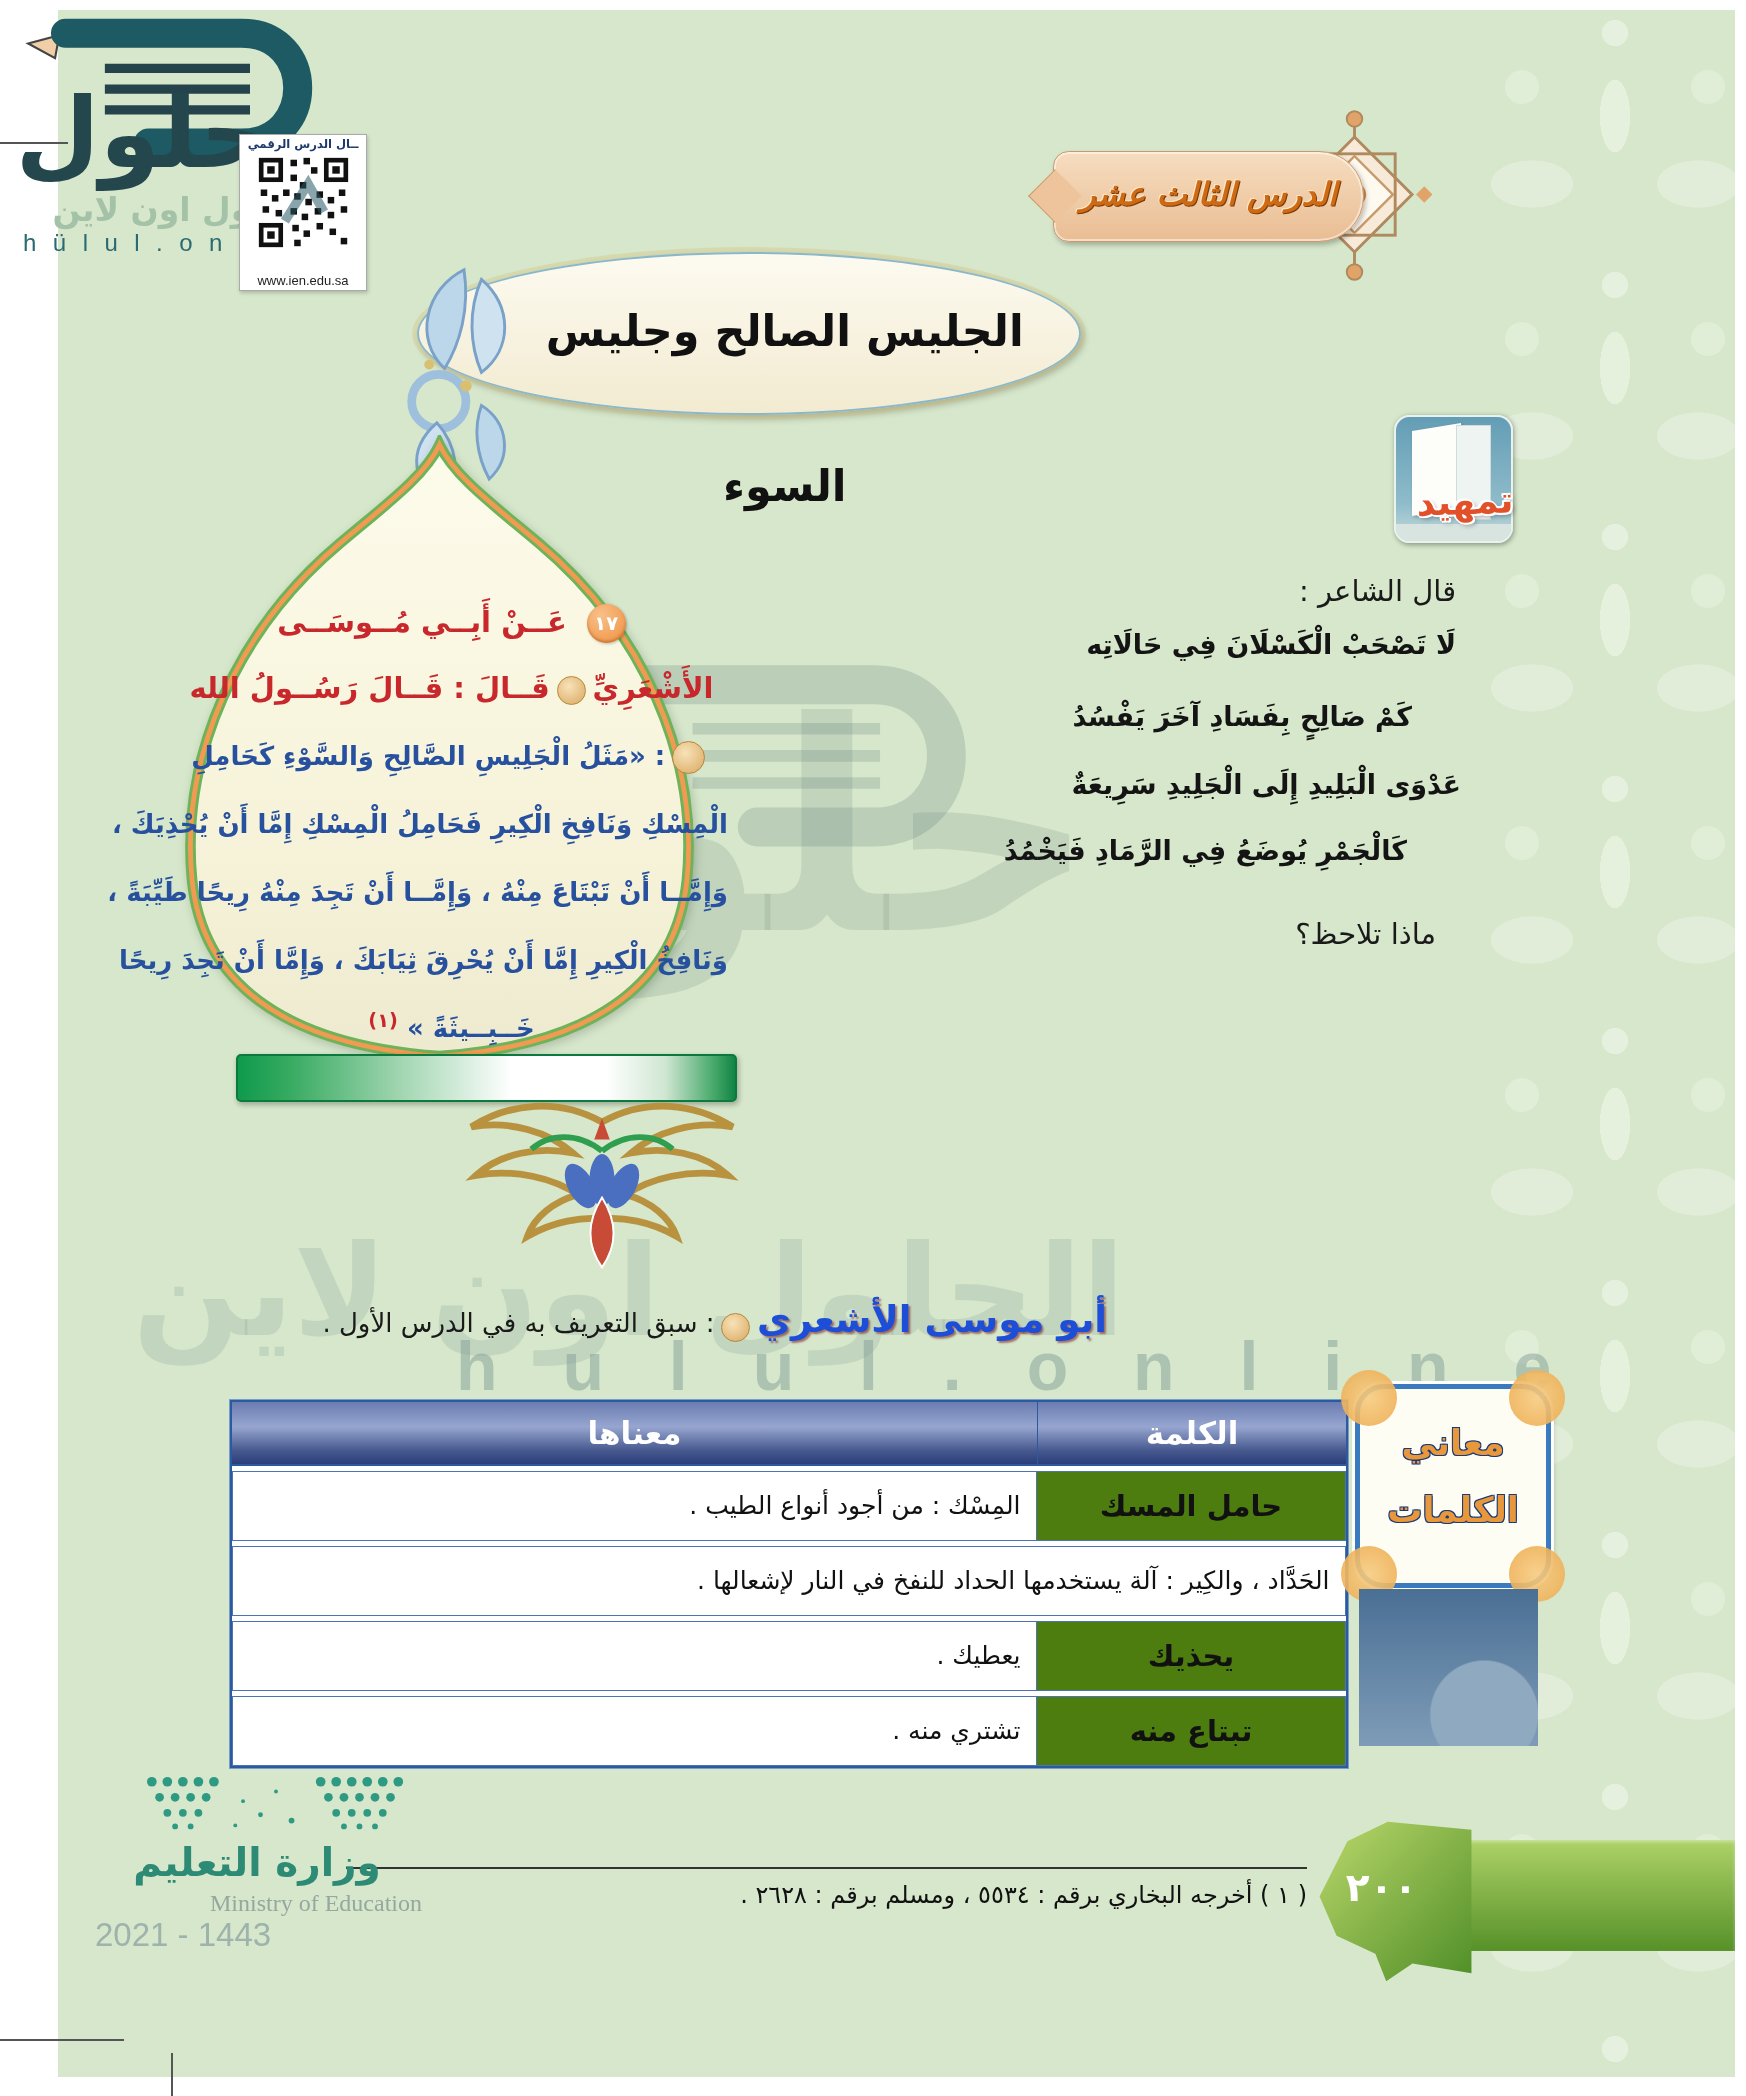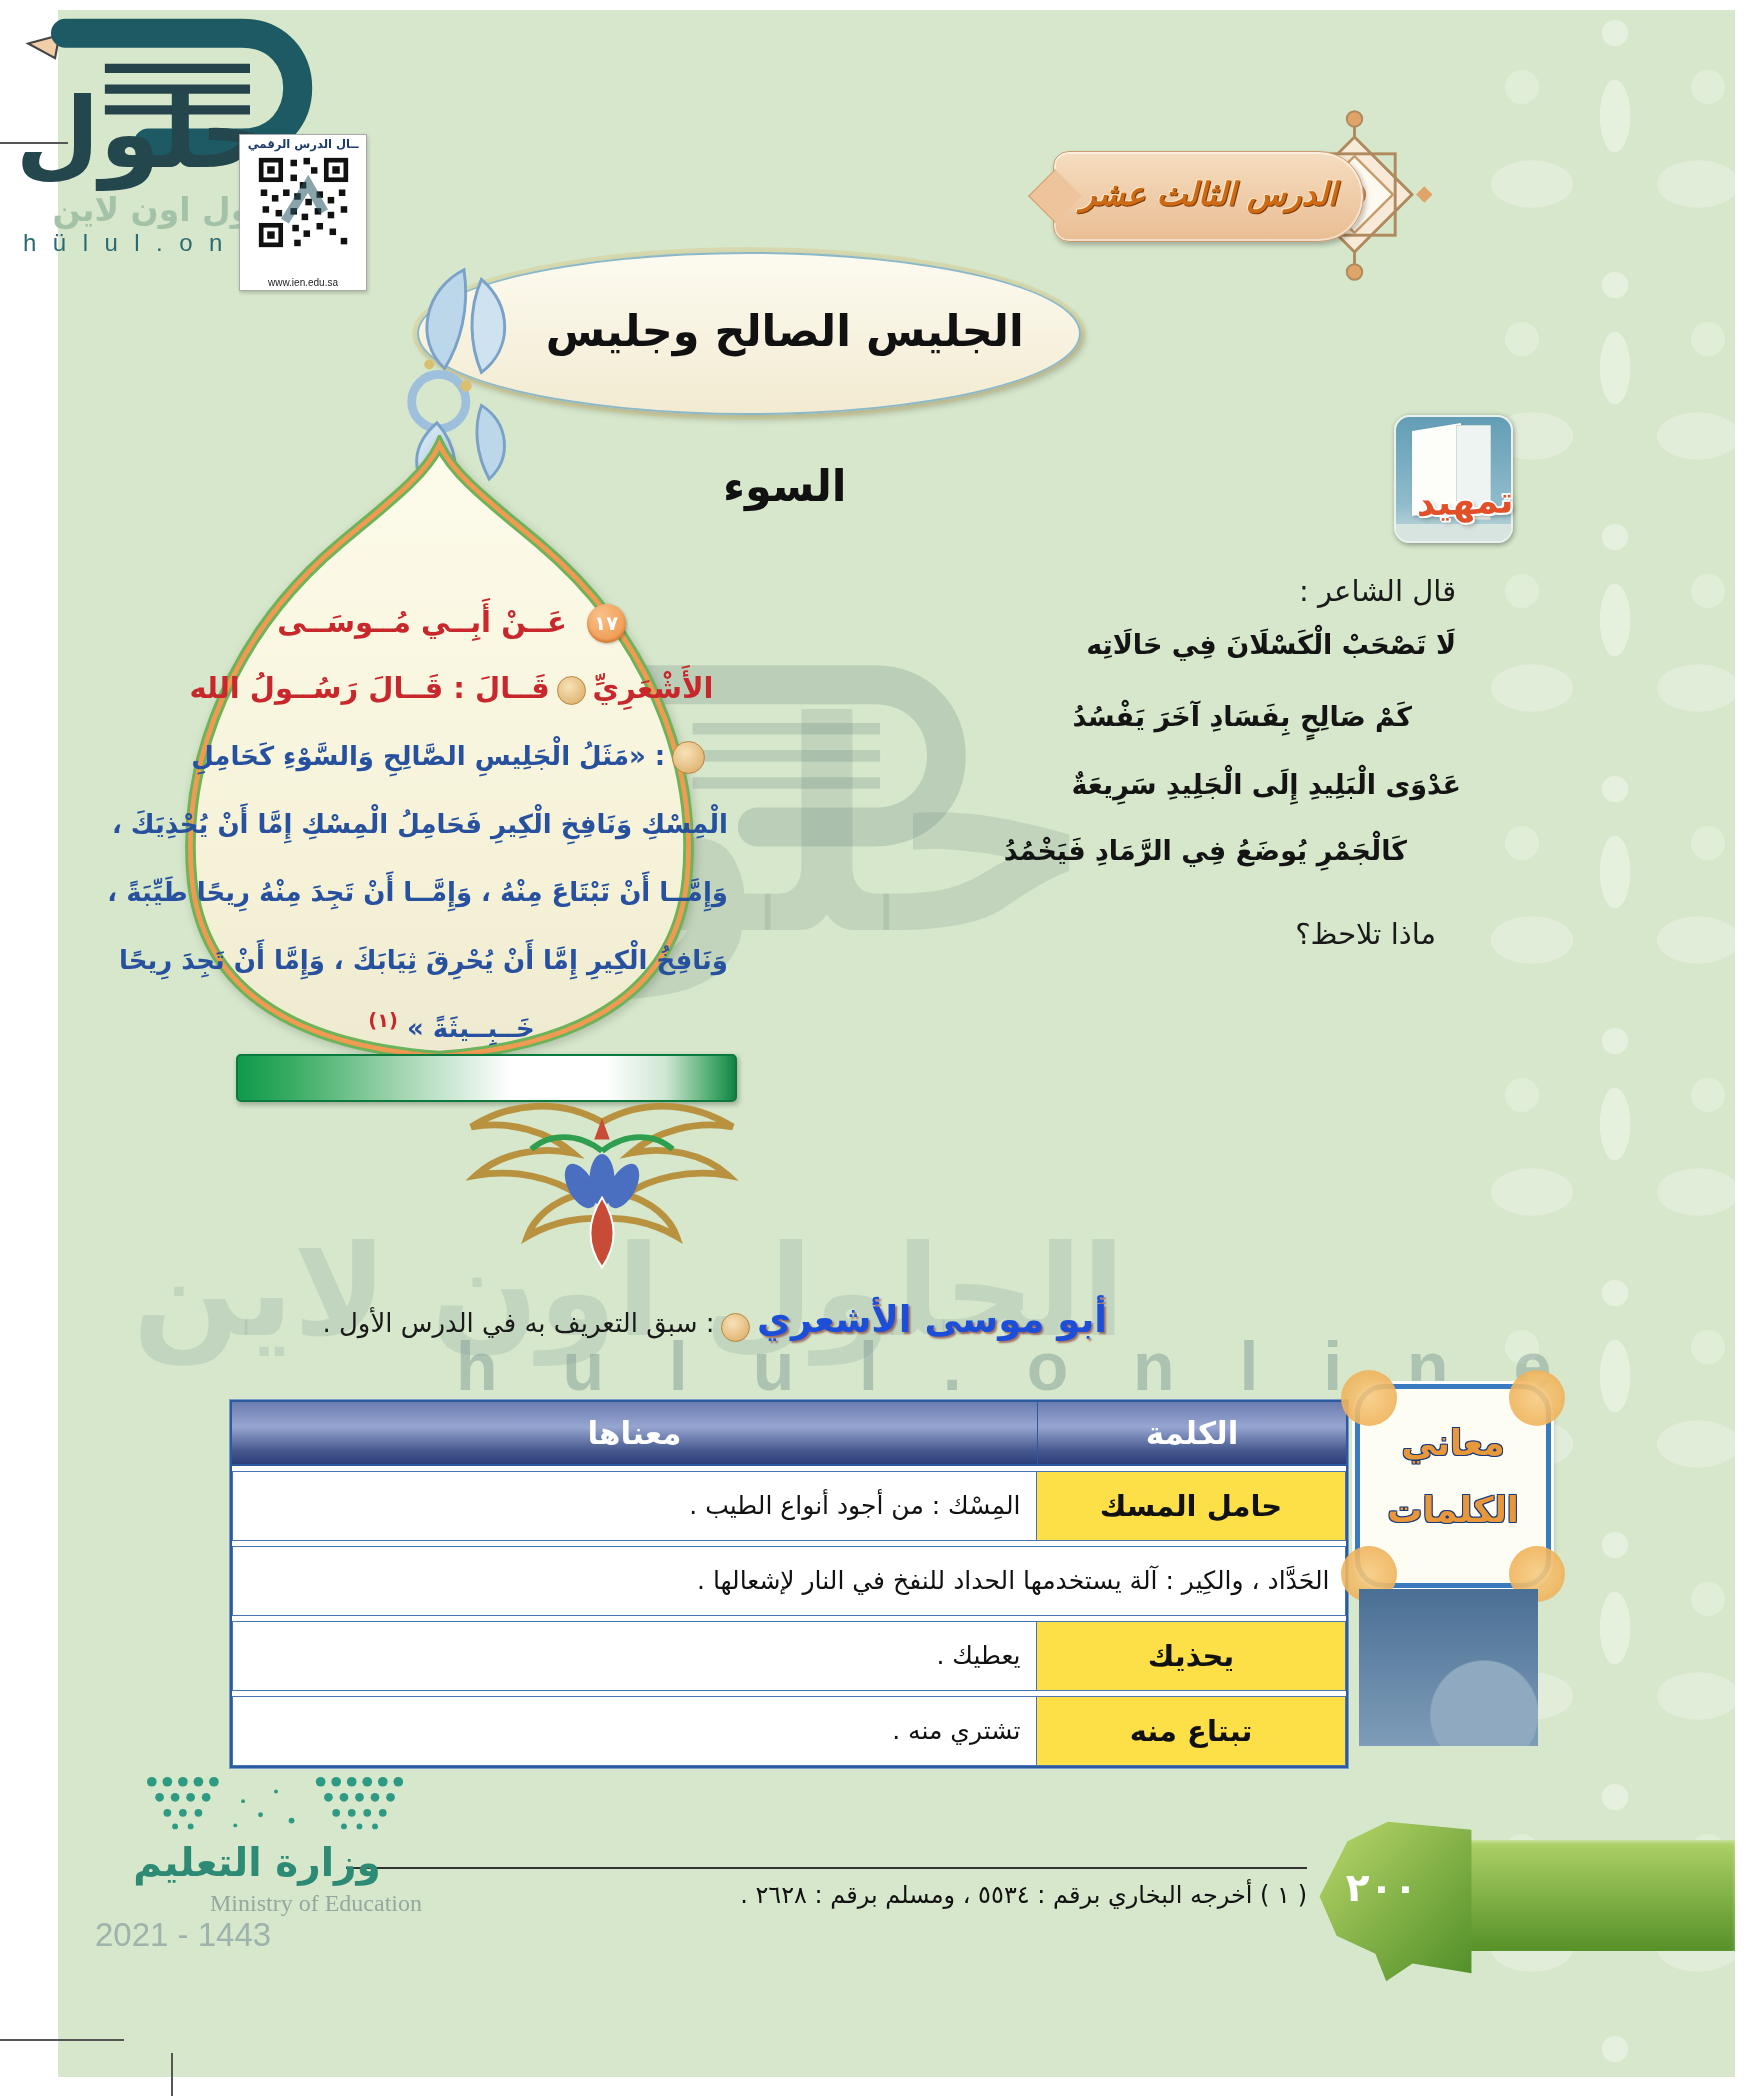--- a/index.html
+++ b/index.html
@@ -17,21 +17,21 @@
       radial-gradient(circle at 225px 87px, rgba(255,255,255,.28) 0 16.5px, rgba(255,255,255,0) 17.5px);
     background-size:264px 252px;}
   
   .cmark{background:#555;}
   
   .logo-ar{left:27px;top:85px;width:243px;color:#24474e;font-size:97px;font-weight:bold;line-height:1;}
   .logo-sub{left:21.3px;top:190px;width:291px;color:#a3c2a8;font-size:33px;font-weight:bold;}
   .logo-latin{left:23px;top:229px;width:320px;color:#2a6a72;font-size:24px;letter-spacing:4.9px;font-family:"Liberation Sans",sans-serif;}
   .qr-panel{left:239px;top:134px;width:126px;height:155px;background:#fff;border:1px solid #aaa;box-shadow:1px 1.9px 3.9px rgba(0,0,0,.2);}
   .qr-label{position:absolute;top:1.9px;left:0;width:100%;text-align:center;font-size:11.6px;color:#1d3a6e;font-weight:bold;}
-  .qr-url{position:absolute;bottom:1.9px;left:0;width:100%;text-align:center;font-size:10px;color:#222;font-family:"Liberation Sans",sans-serif;}
+  .qr-url{position:absolute;bottom:1.9px;left:0;width:100%;text-align:center;font-size:13px;color:#222;font-family:"Liberation Sans",sans-serif;}
   
   .banner{left:1053px;top:151px;width:309px;height:89px;background:linear-gradient(180deg,#f6ddc0,#e9bd93);
     border:1.9px solid #c99a6c;border-radius:15.5px 45px 45px 15.5px;box-shadow:1.9px 2.9px 5.8px rgba(0,0,0,.25), inset 0 0 0 1.9px rgba(255,255,255,.5);}
   .banner:before{content:"";position:absolute;left:-18.4px;top:25px;width:37px;height:37px;background:#eec49c;
     border-left:1.9px solid #c99a6c;border-bottom:1.9px solid #c99a6c;transform:rotate(45deg);}
   .banner-text{position:absolute;left:0;top:0;width:100%;height:89px;line-height:85px;text-align:center;
     font-size:32px;font-weight:bold;color:#cf6a14;text-shadow:1px 1px 0 #7a3c08,-1px -1px 0 #ffe8c8;font-style:italic;}
   
   .title-oval{left:417px;top:252px;width:660px;height:159px;border-radius:50%;
     background:linear-gradient(180deg,#fdfaf0,#f2ebd1);border:2.9px solid #8ab8c8;
@@ -76,21 +76,21 @@
   .bio-name{font-size:37px;font-weight:bold;color:#1d4ed8;text-shadow:1.9px 1.9px 1.9px rgba(120,20,20,.55);}
   .bio-text{font-size:26px;color:#1a1a1a;}
   
   .vtable{left:230px;top:1400px;width:1114px;background:#fff;border:2.9px solid #2b5aa0;
     box-shadow:0 0 0 1.9px #ffffff inset,0 0 0 1px #7a9cc8;direction:rtl;}
   .vhead{display:flex;height:62px;background:linear-gradient(180deg,#6b7cb0 0%,#97a6d0 40%,#47598f 78%,#2c3e7a 100%);border-bottom:2.9px solid #2b5aa0;}
   .vhead div{line-height:62px;text-align:center;color:#fff;font-weight:bold;font-size:31px;}
   .vh-word{width:308px;border-left:1.9px solid #2b5aa0;}
   .vh-mean{flex:1;}
   .vrow{display:flex;height:68px;border:1.9px solid #4a74b4;margin:4.9px 0 0 0;}
-  .cell-word{width:308px;background:#fde047;border-left:1.9px solid #4a74b4;display:flex;align-items:center;justify-content:center;
+  .cell-word{width:308px;background:#4d7c0f;border-left:1.9px solid #4a74b4;display:flex;align-items:center;justify-content:center;
     font-size:29px;font-weight:bold;color:#111;}
   .cell-mean{flex:1;display:flex;align-items:center;font-size:25px;color:#111;padding:0 15.5px;direction:rtl;}
   
   .vbadge{left:1355px;top:1384px;width:186px;height:194px;background:#fdfdf4;border:5.8px solid #3a7bc0;border-radius:29px;
     box-shadow:0 0 0 2.9px #fff,1.9px 2.9px 5.8px rgba(0,0,0,.25);}
   .vbadge .petal{position:absolute;width:56px;height:56px;background:radial-gradient(circle at 50% 50%,#f6cc82,#eda84a);border-radius:50%;opacity:.9;}
   .vbadge-text{position:absolute;left:0;top:21.3px;width:100%;text-align:center;font-size:35px;font-weight:bold;color:#e8983a;line-height:1.9;
     text-shadow:1px 1px 0 #1a3a7a,-1px -1px 0 #1a3a7a,1px -1px 0 #1a3a7a,-1px 1px 0 #1a3a7a;}
   .blue-panel{left:1359px;top:1589px;width:179px;height:157px;background:radial-gradient(circle at 70% 80%, #8fa9c0 0 30%, transparent 31%),linear-gradient(180deg,#4a6f94,#7e9cb8);}
   

